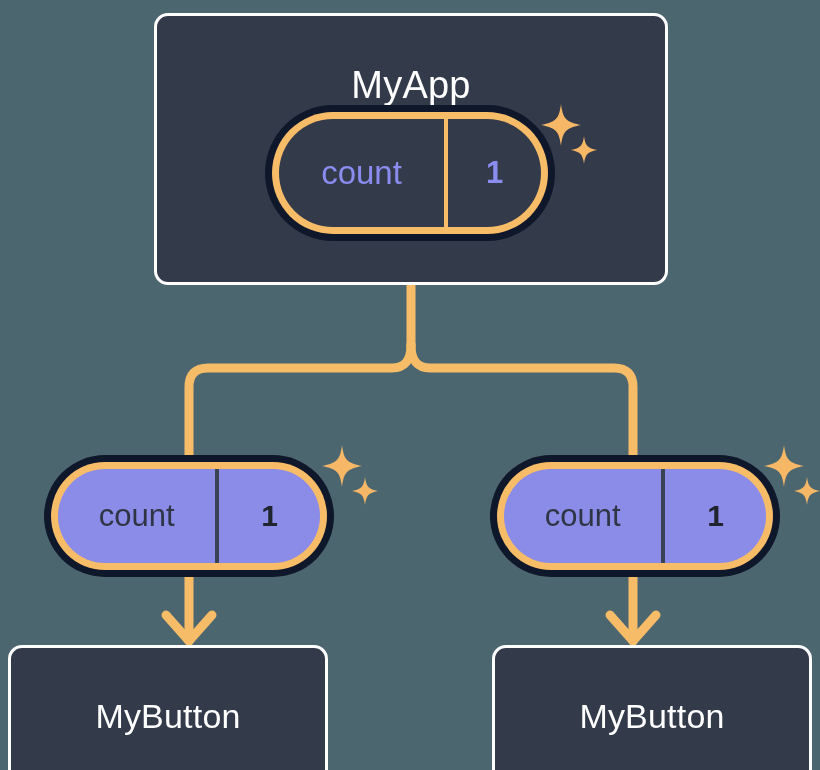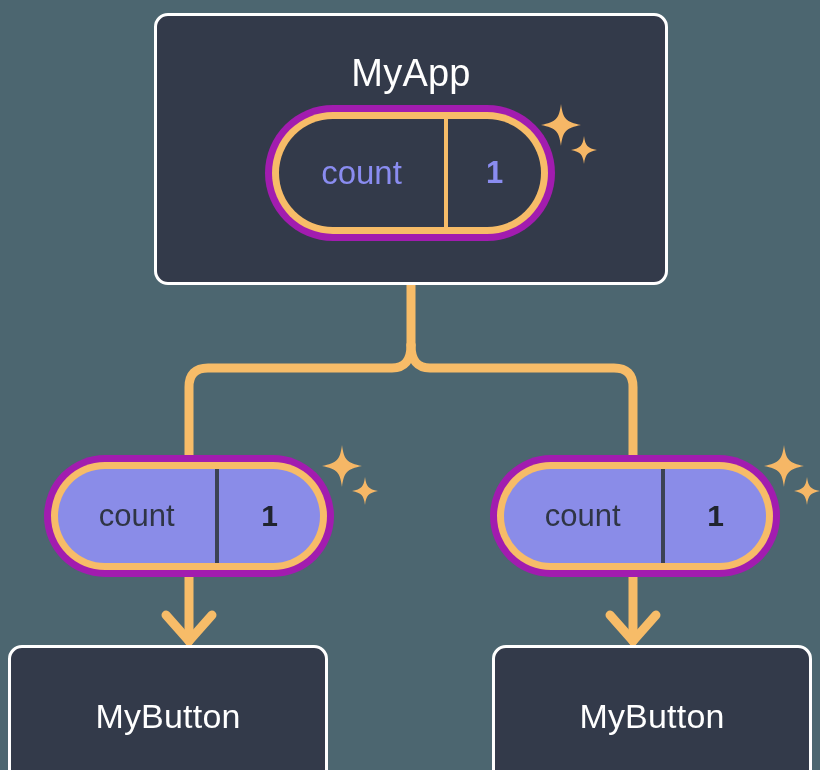--- a/index.html
+++ b/index.html
@@ -24,38 +24,38 @@
   }
   #app-card{ left:154px; top:13px; width:514px; height:272px; }
 
   .card-title{
     position:absolute;left:0;right:0;
     text-align:center;
     color:#ffffff;
     font-weight:400;
     letter-spacing:.2px;
   }
-  #app-title{ top:36px; font-size:38px; }
+  #app-title{ top:48px; font-size:38px; }
 
   .btn-card{ height:141px; }
   #btn-left{ left:8px;  top:645px; width:320px; }
   #btn-right{ left:492px; top:645px; width:320px; }
   .btn-label{
     position:absolute;left:0;right:0;top:50%;
     transform:translateY(-50%);
     text-align:center;color:#ffffff;
     font-size:34px;font-weight:400;letter-spacing:.2px;
   }
 
   
   .pill{
     position:absolute;
     box-sizing:border-box;
     border-radius:999px;
-    background:#a21caf;              
+    background:#0f172a;              
     padding:7px;
     display:flex;
   }
   .pill-inner{
     flex:1;
     border-radius:999px;
     background:#f7bc68;              
     padding:7px;
     display:flex;
     box-sizing:border-box;

